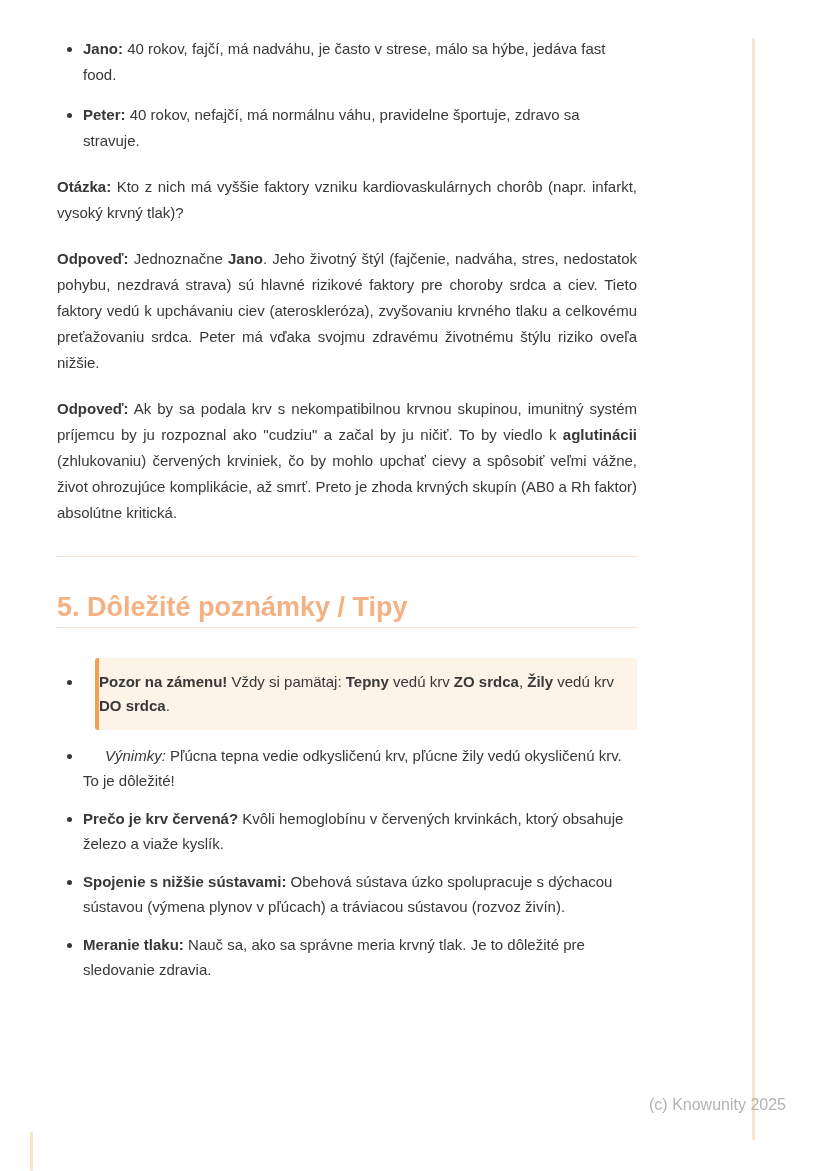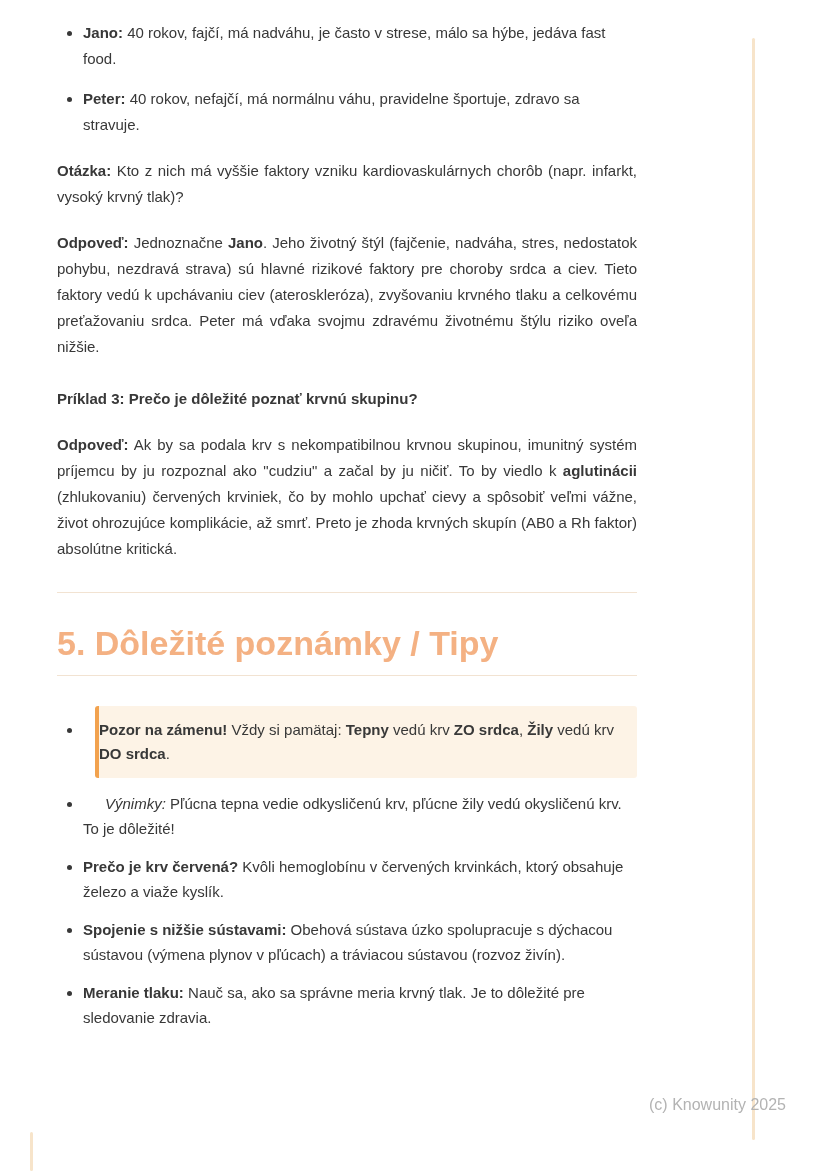--- a/index.html
+++ b/index.html
@@ -6,21 +6,21 @@
   body{
     width:828px;height:1171px;
     background:#ffffff;
     font-family:"Liberation Sans","DejaVu Sans",sans-serif;
     color:var(--text-color,#383838);
     position:relative;
     overflow:hidden;
   }
   .content{
     position:absolute;
-    left:57px;top:20px;
+    left:57px;top:36px;
     width:580px;
   }
   .para{
     margin:0 0 20px 0;
     font-size:15px;
     line-height:26px;
     text-align:justify;
   }
   .subheading{
     margin:26px 0 20px 0;
@@ -41,22 +41,22 @@
     text-align:left;
   }
   .b{font-weight:700;}
   .i{font-style:italic;margin-left:22px;}
   hr.rule{
     border:none;
     border-top:1px solid var(--rule-color,#f2e3d2);
     margin:30px 0 0 0;
   }
   h2.section-title{
-    margin:34px 0 16px 0;
-    font-size:34px;
+    margin:34px 0 4px 0;
+    font-size:27px;
     line-height:32px;
     font-weight:700;
     color:var(--heading-color,#f4b183);
   }
   hr.rule-below{
     margin:0 0 30px 0;
   }
   ul.tips li{
     margin:0 0 13px 0;
     line-height:25px;
@@ -105,21 +105,20 @@
       </li>
       <li>
         <span><span class="b">Peter:</span><span> 40 rokov, nefajčí, má normálnu váhu, pravidelne športuje, zdravo sa stravuje.</span></span>
       </li>
     </ul>
 
     <p class="para"><span class="b">Otázka:</span><span> Kto z nich má vyššie faktory vzniku kardiovaskulárnych chorôb (napr. infarkt, vysoký krvný tlak)?</span></p>
 
     <p class="para"><span class="b">Odpoveď:</span><span> Jednoznačne </span><span class="b">Jano</span><span>. Jeho životný štýl (fajčenie, nadváha, stres, nedostatok pohybu, nezdravá strava) sú hlavné rizikové faktory pre choroby srdca a ciev. Tieto faktory vedú k upchávaniu ciev (ateroskleróza), zvyšovaniu krvného tlaku a celkovému preťažovaniu srdca. Peter má vďaka svojmu zdravému životnému štýlu riziko oveľa nižšie.</span></p>
 
-    <p class="subheading">Príklad 3: Prečo je dôležité poznať krvnú skupinu?</p>
 
 
     <p class="para"><span class="b">Odpoveď:</span><span> Ak by sa podala krv s nekompatibilnou krvnou skupinou, imunitný systém príjemcu by ju rozpoznal ako "cudziu" a začal by ju ničiť. To by viedlo k </span><span class="b">aglutinácii</span><span> (zhlukovaniu) červených krviniek, čo by mohlo upchať cievy a spôsobiť veľmi vážne, život ohrozujúce komplikácie, až smrť. Preto je zhoda krvných skupín (AB0 a Rh faktor) absolútne kritická.</span></p>
 
     <hr class="rule">
 
     <h2 class="section-title">5. Dôležité poznámky / Tipy</h2>
 
     <hr class="rule rule-below">
 

